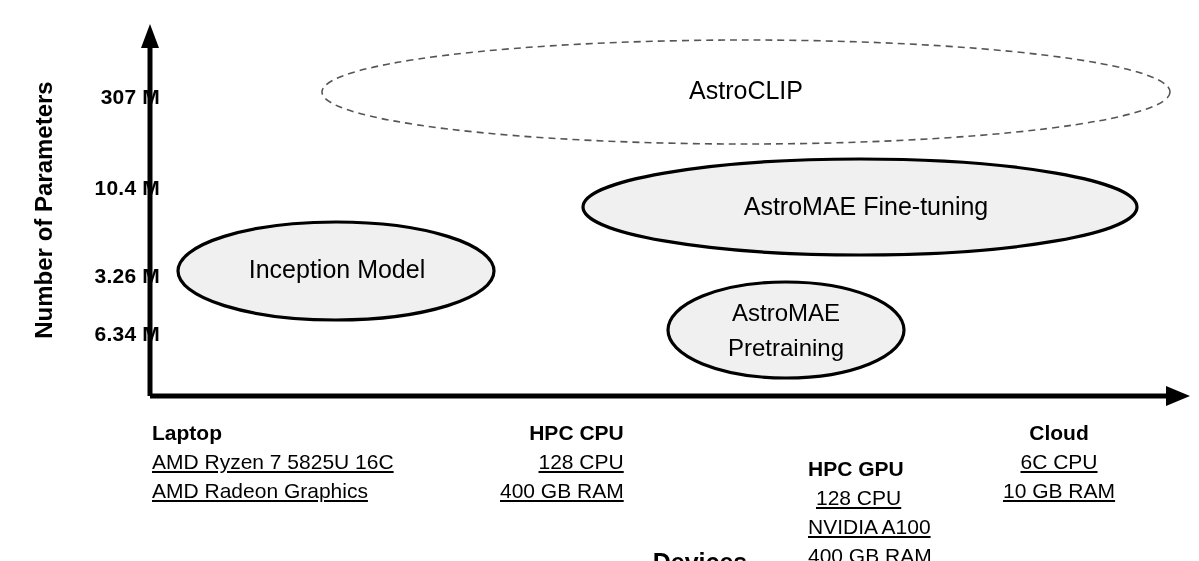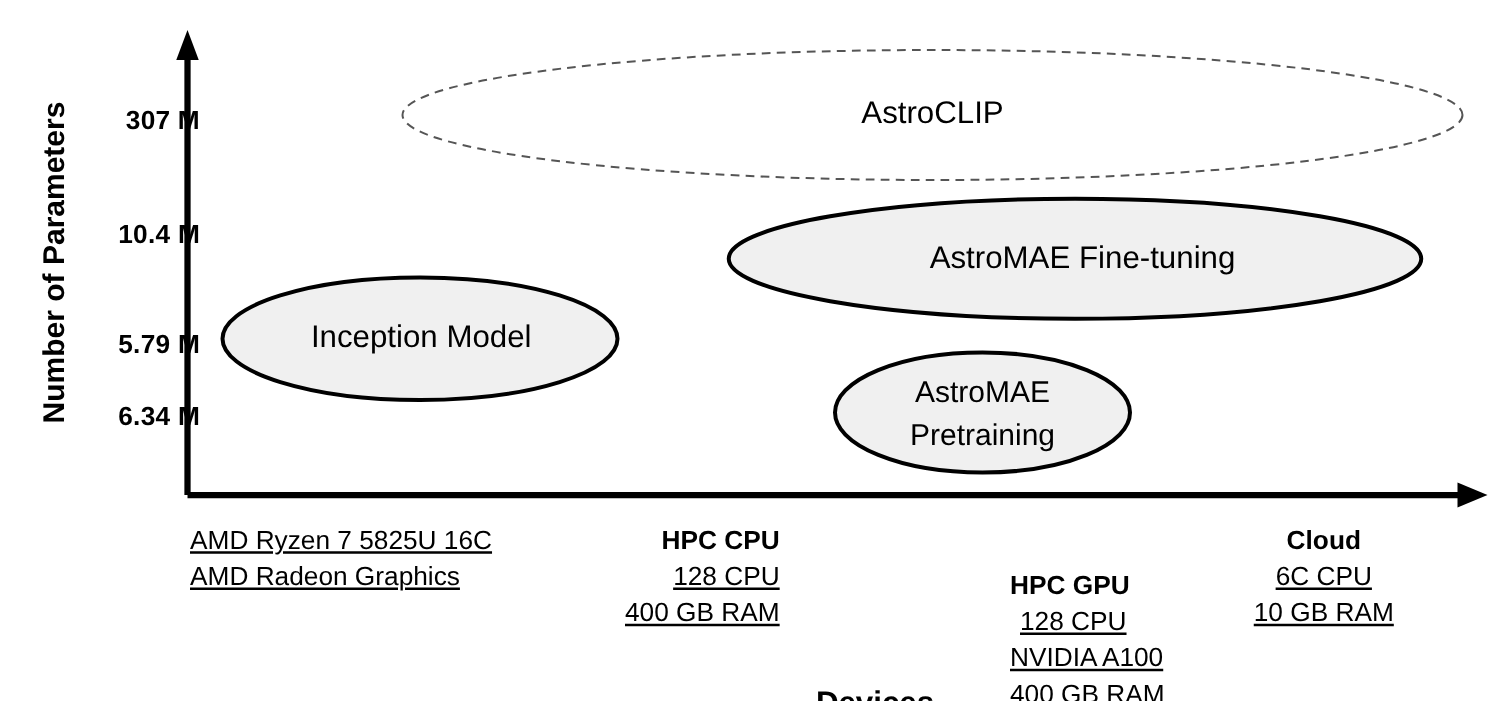--- a/index.html
+++ b/index.html
@@ -125,24 +125,25 @@
 
     <ellipse class="ellipse-solid" cx="786" cy="330" rx="118" ry="48"></ellipse>
     <text class="ellipse-label two-line" x="786" y="315">AstroMAE</text>
     <text class="ellipse-label two-line" x="786" y="350">Pretraining</text>
   </svg>
 
   <div class="ylabel">Number of Parameters</div>
 
   <div class="ytick" style="left: 40px; top: 85px; width: 100px;">307 M</div>
   <div class="ytick" style="left: 40px; top: 176px; width: 100px;">10.4 M</div>
-  <div class="ytick" style="left: 40px; top: 264px; width: 100px;">5.79 M</div>
+  <div class="ytick" style="left: 40px; top: 264px; width: 100px;">3.26 M</div>
   <div class="ytick" style="left: 40px; top: 322px; width: 100px;">6.34 M</div>
 
   <div class="xgroup" style="left: 152px; top: 418px;">
+    <span class="head">Laptop</span>
     <span class="spec">AMD Ryzen 7 5825U 16C</span>
     <span class="spec">AMD Radeon Graphics</span>
   </div>
 
   <div class="xgroup" style="left: 500px; top: 418px; text-align: right;">
     <span class="head">HPC CPU</span>
     <span class="spec" style="padding-left:6px;">128 CPU</span>
     <span class="spec">400 GB RAM</span>
   </div>
 

